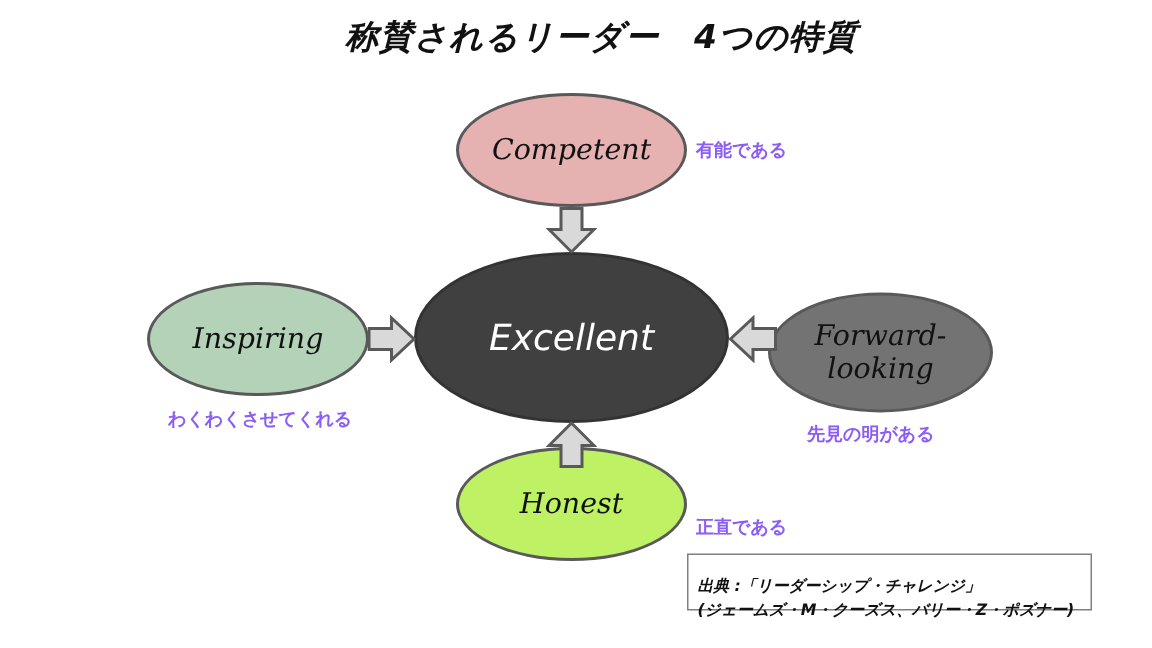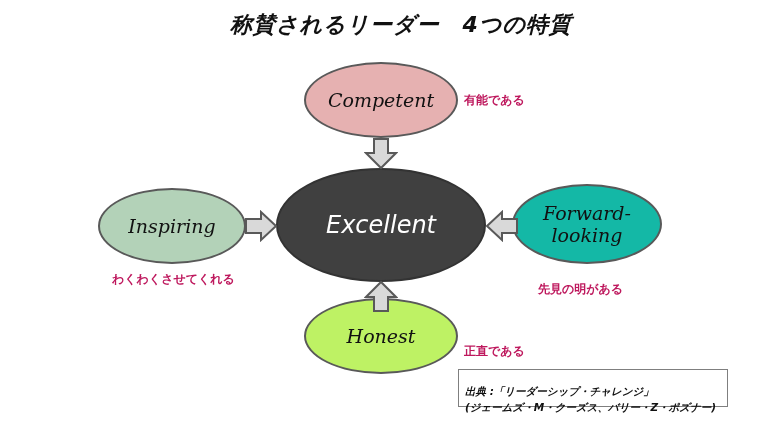--- a/index.html
+++ b/index.html
@@ -35,35 +35,35 @@
   .ellipse .label {
     font-family: "DejaVu Serif", serif;
     font-style: italic;
     font-weight: normal;
     font-size: 19px;
     color: #111;
     line-height: 22px;
   }
   #e-competent { left: 304px; top: 62px; width: 154px; height: 76px; background: #e6b1b1; }
   #e-inspiring { left: 98px; top: 188px; width: 148px; height: 76px; background: #b3d2b8; }
-  #e-forward { left: 512px; top: 184px; width: 150px; height: 80px; background: #14b8a6; }
+  #e-forward { left: 512px; top: 195px; width: 150px; height: 80px; background: #737373; }
   #e-honest { left: 304px; top: 298px; width: 154px; height: 76px; background: #bef264; }
   #e-center {
     left: 276px; top: 168px; width: 210px; height: 114px;
     background: #404040; border-color: #333;
   }
   #e-center .label {
     font-family: "DejaVu Sans", sans-serif;
     font-size: 24px; line-height: 28px;
     color: #ffffff;
     text-align: right;
   }
   .jp {
     position: absolute;
-    color: #be185d;
+    color: #8b5cf6;
     font-size: 12px;
     font-weight: bold;
     font-family: "DejaVu Sans", sans-serif;
   }
   .arrow { position: absolute; }
   .source {
     position: absolute;
     left: 458px; top: 369px; width: 270px; height: 38px;
     border: 1px solid #7f7f7f;
     box-sizing: border-box;

